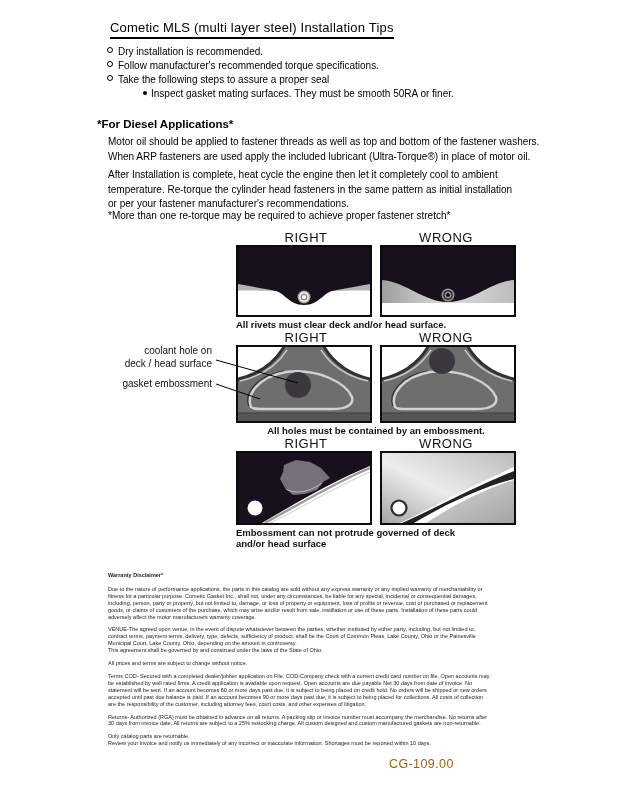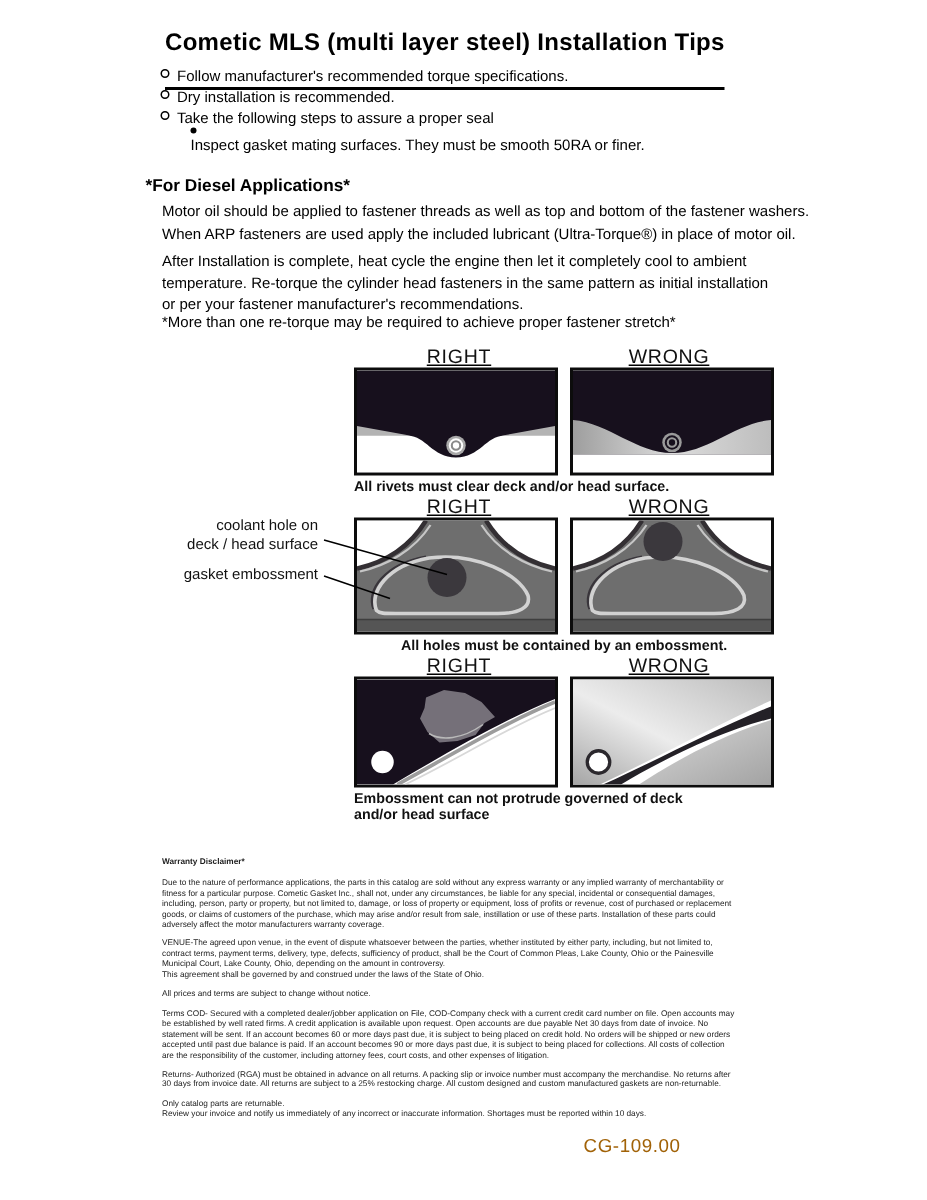--- a/index.html
+++ b/index.html
@@ -1,38 +1,38 @@
 <!DOCTYPE html>
 <html><head>
 <meta charset="utf-8">
 <style>
   html,body{margin:0;padding:0;background:#fff;}
   .page{position:relative;width:618px;height:800px;background:#ffffff;overflow:hidden;
         font-family:"Liberation Sans",sans-serif;color:#000;}
   .pre{white-space:pre-line;}
 
-  .title{position:absolute;left:110px;top:20px;font-size:16px;font-weight:bold;
-         border-bottom:2px solid #000;padding-bottom:20px;letter-spacing:.2px;}
+  .title{position:absolute;left:110px;top:20px;font-size:13px;font-weight:normal;
+         border-bottom:2px solid #000;padding-bottom:2px;letter-spacing:.2px;}
 
   .bullets{position:absolute;left:107px;top:45px;font-size:10px;line-height:14px;}
   .b-row{display:flex;align-items:baseline;}
-  .b-row.sub{margin-left:20px;flex-direction:column;}
+  .b-row.sub{margin-left:36px;}
   .mk-o{display:inline-block;width:4px;height:4px;border:1px solid #000;border-radius:50%;
         margin-right:5px;flex:0 0 auto;position:relative;top:-2px;}
   .mk-f{display:inline-block;width:4px;height:4px;background:#000;border-radius:50%;
         margin-right:4px;flex:0 0 auto;position:relative;top:-2px;}
 
   .diesel-h{position:absolute;left:97px;top:118px;font-size:11.5px;font-weight:bold;}
   .diesel-p1{position:absolute;left:108px;top:135px;font-size:10px;line-height:14.5px;}
   .diesel-p2{position:absolute;left:108px;top:168px;font-size:10px;line-height:14.5px;}
   .diesel-note{position:absolute;left:108px;top:210px;font-size:10px;}
 
   .diagrams{position:absolute;left:236px;top:230px;width:280px;}
   .pair{position:relative;width:280px;}
-  .lblrow{display:flex;height:15px;text-decoration:underline;}
+  .lblrow{display:flex;height:15px;}
   .lblrow span{flex:1;text-align:center;font-size:13px;letter-spacing:.5px;color:#111;}
   .boxrow{display:flex;gap:8px;}
   .dbox{border:2px solid #0c0c0c;background:#fff;font-size:0;line-height:0;}
   .dbox svg{display:block;}
   .cap{font-size:9.5px;font-weight:bold;margin-top:2px;color:#111;}
   .cap.center{text-align:center;}
 
   .ann{position:absolute;right:calc(100% + 24px);font-size:10px;line-height:13px;
        text-align:right;white-space:pre-line;color:#111;width:110px;}
   .ann.coolant{top:14px;}
@@ -49,25 +49,25 @@
 </head>
 <body>
 
 <div class="page">
 
   <div class="title">Cometic MLS (multi layer steel) Installation Tips</div>
 
   <div class="bullets">
     <div class="b-row">
       <span class="mk-o"></span>
-      <span>Follow manufacturer's recommended torque specifications.</span>
+      <span>Dry installation is recommended.</span>
     </div>
     <div class="b-row">
       <span class="mk-o"></span>
-      <span>Dry installation is recommended.</span>
+      <span>Follow manufacturer's recommended torque specifications.</span>
     </div>
     <div class="b-row">
       <span class="mk-o"></span>
       <span>Take the following steps to assure a proper seal</span>
     </div>
     <div class="b-row sub">
       <span class="mk-f"></span>
       <span>Inspect gasket mating surfaces.  They must be smooth 50RA or finer.</span>
     </div>
   </div>

